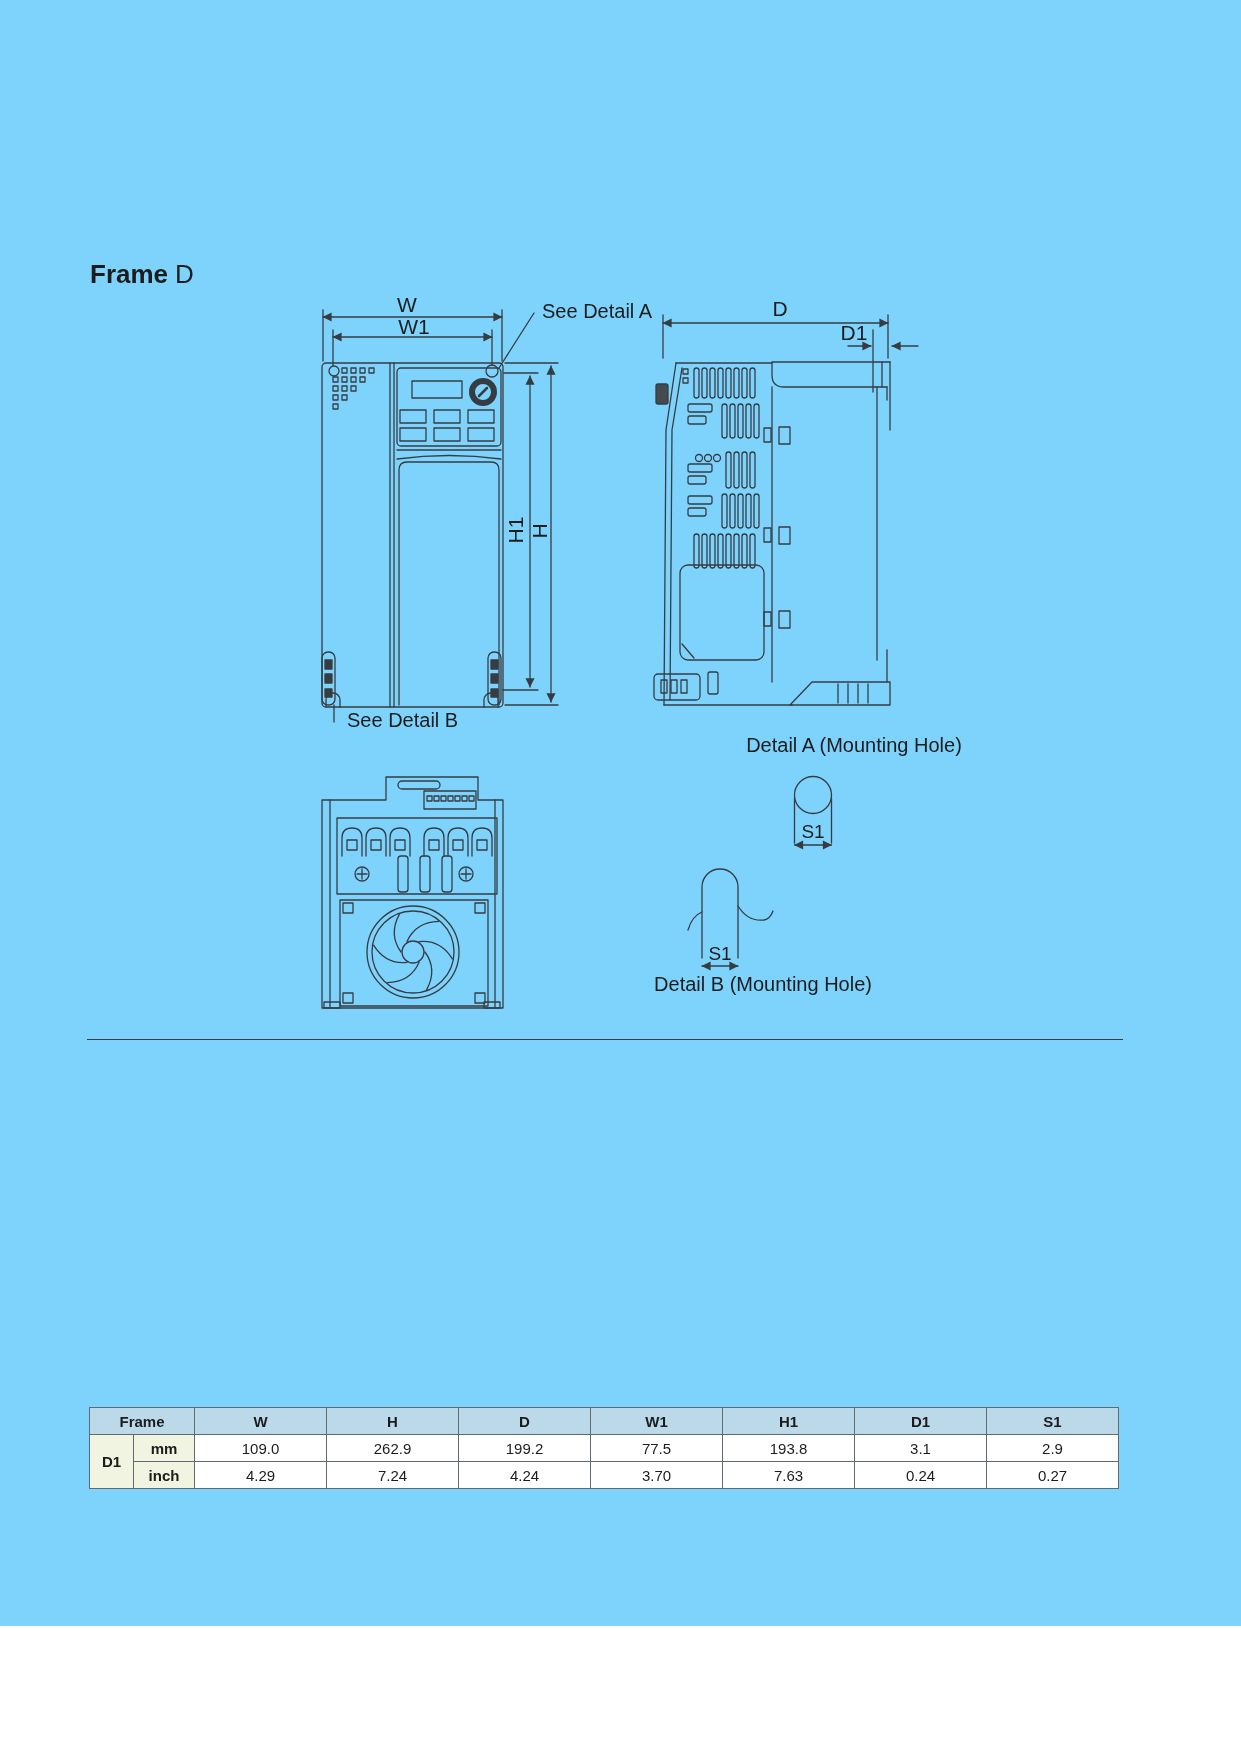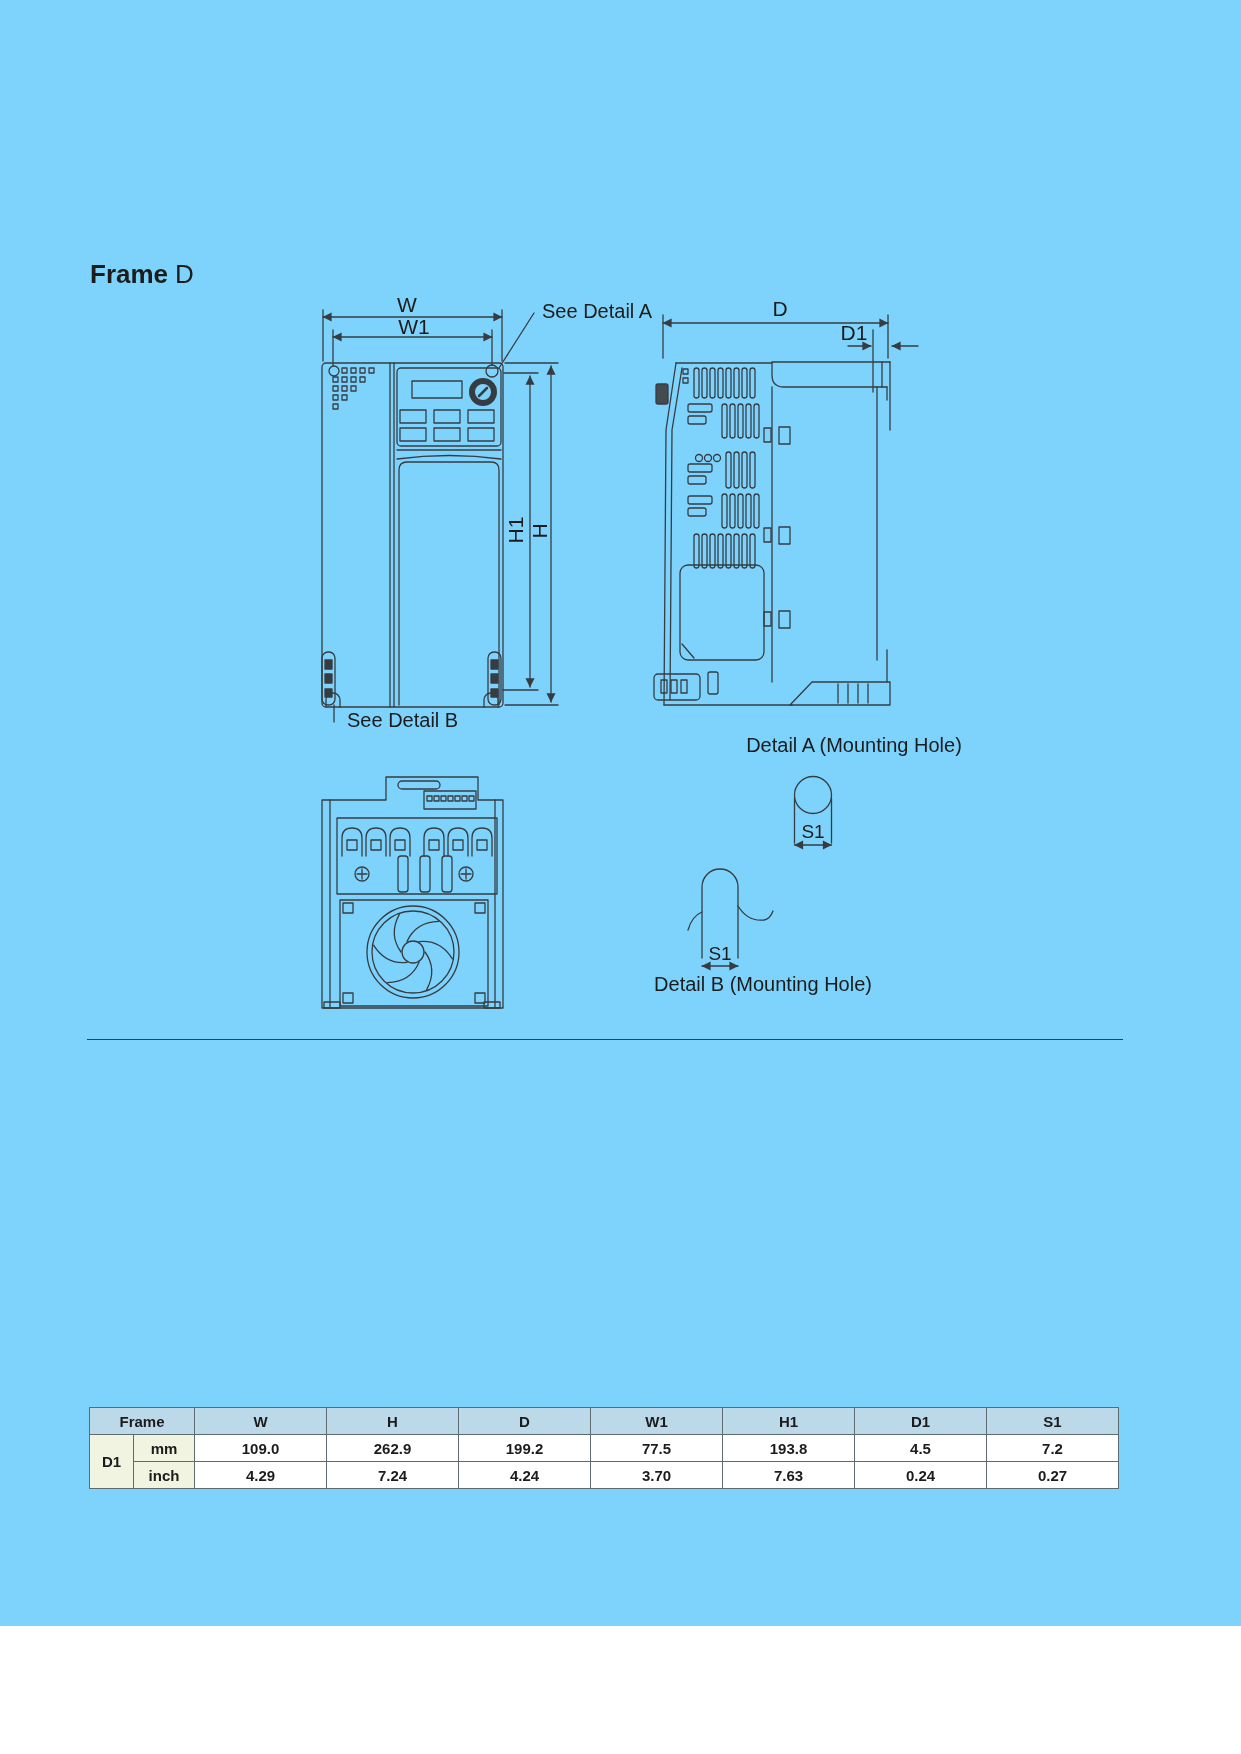--- a/index.html
+++ b/index.html
@@ -8,21 +8,21 @@
   #frame-title{position:absolute;left:90px;top:260px;font-size:26px;line-height:28px;}
   #frame-title .b{font-weight:bold;}
   #frame-title .r{font-weight:normal;margin-left:7px;}
   #drawing-svg{position:absolute;left:0;top:0;}
   #divider{position:absolute;left:87px;top:1039px;width:1036px;height:0;border-top:1.5px solid #3c3c3c;}
   #dim-table{position:absolute;left:89px;top:1407px;border-collapse:collapse;table-layout:fixed;}
   #dim-table td,#dim-table th{border:1px solid #5f6b70;text-align:center;vertical-align:middle;
       font-size:15px;padding:0;height:26px;overflow:hidden;}
   #dim-table th{background:#bcd9ea;font-weight:bold;}
   #dim-table td.lbl{background:#f0f4e0;font-weight:bold;}
-  #dim-table td.val{background:#ffffff;font-weight:bold;}
+  #dim-table td.val{background:#ffffff;font-weight:normal;}
   .c-lblcol1{width:44px;} .c-lblcol2{width:61px;} .c-data{width:132px;}
   text{font-family:"Liberation Sans","DejaVu Sans",sans-serif;fill:#1c1c1c;}
 </style>
 </head>
 <body>
 
 <div id="page">
 
   <div id="frame-title">
     <span class="b">Frame</span><span class="r">D</span>
@@ -339,22 +339,22 @@
       <th>S1</th>
     </tr>
     <tr>
       <td class="lbl" rowspan="2">D1</td>
       <td class="lbl">mm</td>
       <td class="val">109.0</td>
       <td class="val">262.9</td>
       <td class="val">199.2</td>
       <td class="val">77.5</td>
       <td class="val">193.8</td>
-      <td class="val">4.5</td>
-      <td class="val">7.2</td>
+      <td class="val">3.1</td>
+      <td class="val">2.9</td>
     </tr>
     <tr>
       <td class="lbl">inch</td>
       <td class="val">4.29</td>
       <td class="val">7.24</td>
       <td class="val">4.24</td>
       <td class="val">3.70</td>
       <td class="val">7.63</td>
       <td class="val">0.24</td>
       <td class="val">0.27</td>

